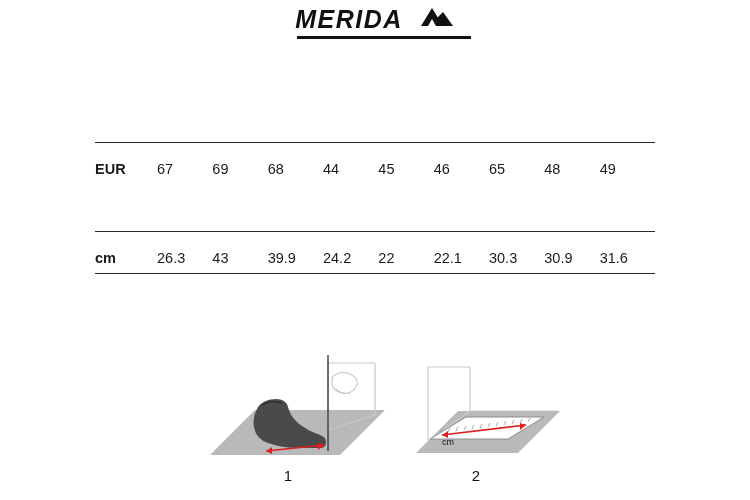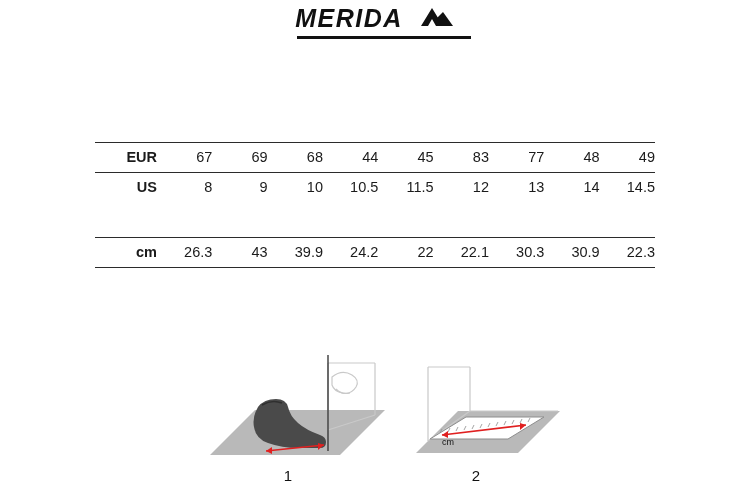--- a/index.html
+++ b/index.html
@@ -21,20 +21,21 @@
     position: absolute;
     top: 6px;
     left: 0;
     width: 750px;
     display: flex;
     justify-content: center;
     align-items: center;
   }
   .brand-inner {
     display: flex;
+    align-items: center;
     gap: 6px;
   }
   .brand-text {
     font-family: "Liberation Sans", sans-serif;
     font-weight: bold;
     font-style: italic;
     font-size: 25px;
     letter-spacing: 1.5px;
     color: #111111;
     line-height: 1;
@@ -61,22 +62,22 @@
     top: 142px;
     width: 560px;
   }
   table.size-table {
     border-collapse: collapse;
     width: 560px;
     table-layout: fixed;
   }
   table.size-table td {
     font-size: 14.5px;
-    text-align: right;
-    padding: 6px 0 7px 0;
+    text-align: left;
+    padding: 18px 0 7px 0;
     color: #1b1b1b;
   }
   table.size-table tr.data-row td {
     border-top: 1px solid #2b2b2b;
   }
   table.size-table tr.first-row td {
     border-top: 1px solid #2b2b2b;
   }
   table.size-table tr.last-head-row td {
     border-bottom: 1px solid #2b2b2b;
@@ -140,51 +141,39 @@
 <div class="size-table-wrap">
   <table class="size-table">
     <tbody>
       <tr class="data-row first-row">
         <td class="rowlabel">EUR</td>
         <td>67</td>
         <td>69</td>
         <td>68</td>
         <td>44</td>
         <td>45</td>
-        <td>83</td>
-        <td>77</td>
+        <td>46</td>
+        <td>65</td>
         <td>48</td>
         <td>49</td>
-      </tr>
-      <tr class="data-row">
-        <td class="rowlabel">US</td>
-        <td>8</td>
-        <td>9</td>
-        <td>10</td>
-        <td>10.5</td>
-        <td>11.5</td>
-        <td>12</td>
-        <td>13</td>
-        <td>14</td>
-        <td>14.5</td>
       </tr>
       <tr class="gap-row">
         <td colspan="10"></td>
       </tr>
       <tr class="cm-row">
         <td class="rowlabel">cm</td>
         <td>26.3</td>
         <td>43</td>
         <td>39.9</td>
         <td>24.2</td>
         <td>22</td>
         <td>22.1</td>
         <td>30.3</td>
         <td>30.9</td>
-        <td>22.3</td>
+        <td>31.6</td>
       </tr>
     </tbody>
   </table>
 </div>
 
 <div class="diagrams">
 
   <div class="fig" style="left:200px; top:0;">
     <span>
       <svg width="190" height="110" viewBox="0 0 190 110" aria-hidden="true">

